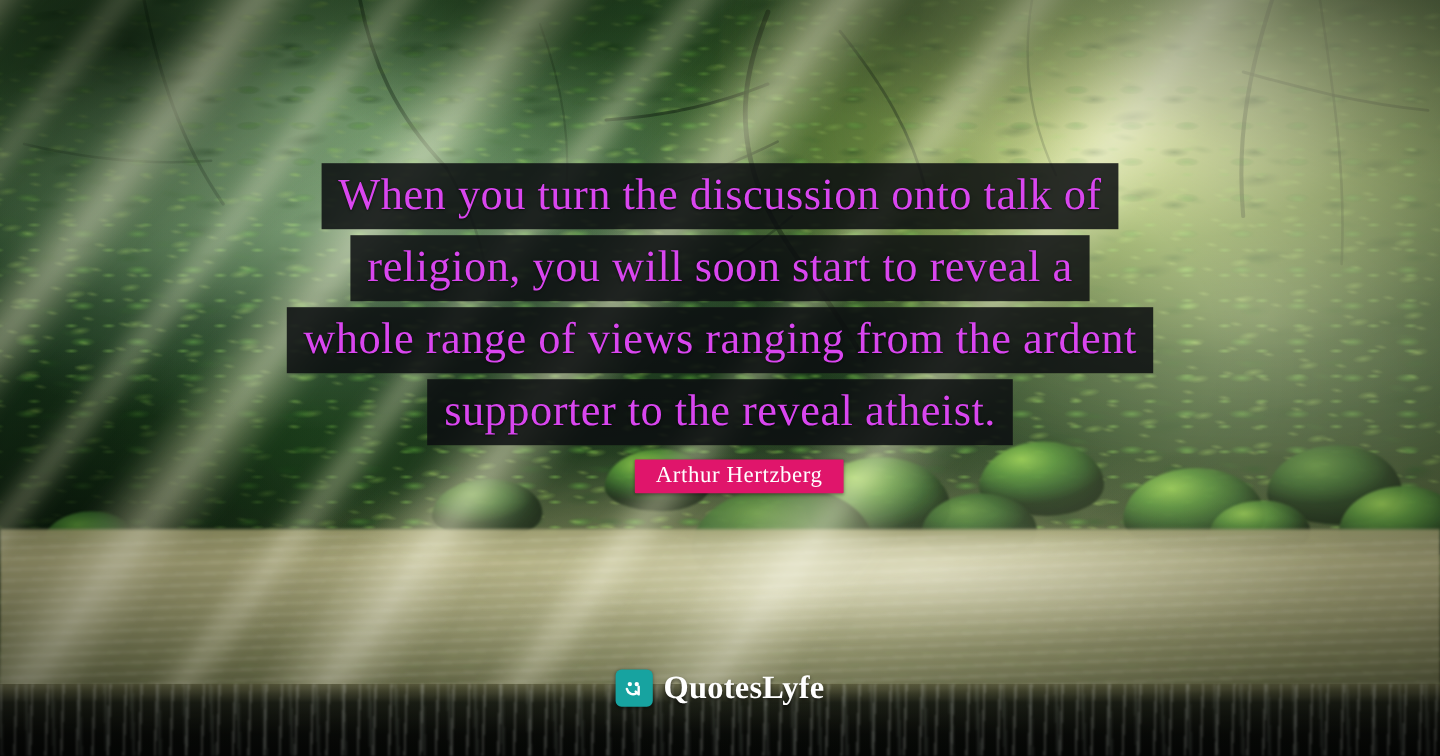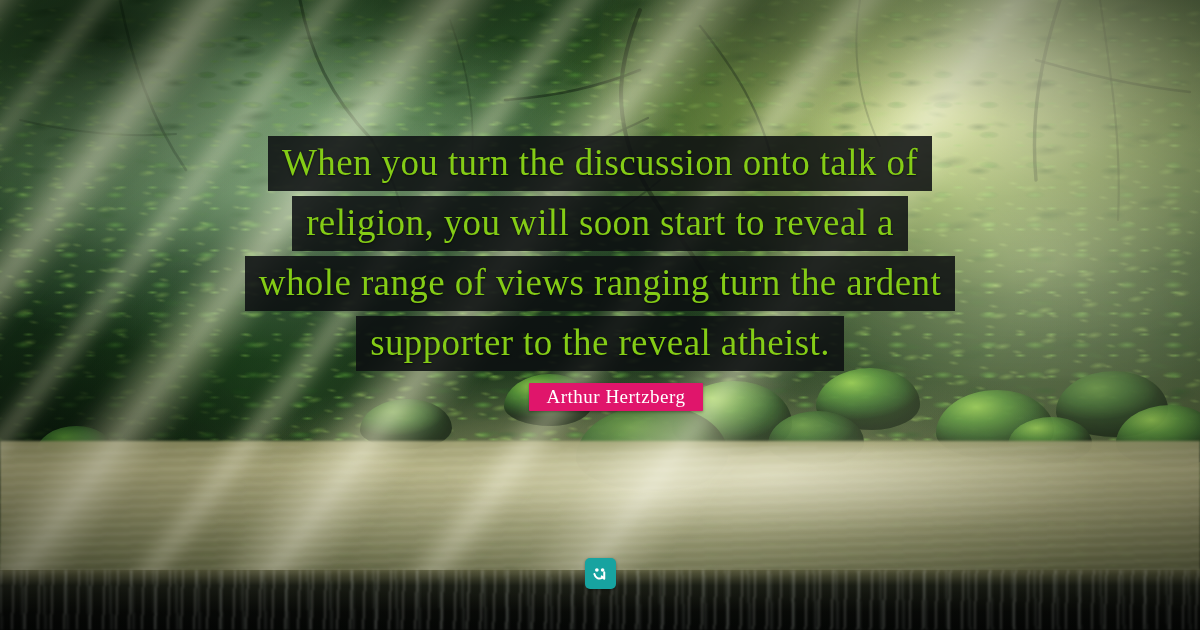--- a/index.html
+++ b/index.html
@@ -231,21 +231,21 @@
     left: 0; right: 0;
     top: 136px;
     display: flex;
     flex-direction: column;
     align-items: center;
     z-index: 5;
   }
   .q-line {
     display: inline-block;
     background: rgba(12,14,16,0.86);
-    color: #84cc16;
+    color: #d946ef;
     font-family: "Liberation Serif", "DejaVu Serif", serif;
     font-size: 37px;
     line-height: 52px;
     letter-spacing: 0.4px;
     padding: 1px 14px 2px 14px;
     margin-bottom: 5px;
     white-space: nowrap;
     text-shadow: 0 1px 2px rgba(0,0,0,0.6);
   }
 
@@ -379,32 +379,33 @@
 
     <div class="falls"></div>
     <div class="falls-streaks"></div>
 
     <div class="vignette"></div>
   </div>
 
   <div class="quote-block">
     <span class="q-line">When you turn the discussion onto talk of</span>
     <span class="q-line">religion, you will soon start to reveal a</span>
-    <span class="q-line">whole range of views ranging turn the ardent</span>
+    <span class="q-line">whole range of views ranging from the ardent</span>
     <span class="q-line">supporter to the reveal atheist.</span>
   </div>
 
   <div class="author-wrap">
     <span class="author-pill">Arthur Hertzberg</span>
   </div>
 
   <div class="brand">
     <span class="brand-mark">
       <svg width="23" height="23" viewBox="0 0 24 24" aria-hidden="true">
         <circle cx="8.2" cy="8.4" r="1.9" fill="#ffffff"></circle>
         <circle cx="14.2" cy="8.4" r="1.9" fill="#ffffff"></circle>
         <path d="M5.6 12.6 C 6.6 16.6, 10.4 18.4, 13.6 16.6" stroke="#ffffff" stroke-width="2.1" fill="none" stroke-linecap="round"></path>
         <path d="M15.9 10.6 L15.9 17.4 L13.3 15.0" stroke="#ffffff" stroke-width="2.1" fill="none" stroke-linecap="round" stroke-linejoin="round"></path>
       </svg>
     </span>
+    <span class="brand-name">QuotesLyfe</span>
   </div>
 
 </div>
 
 </body></html>

